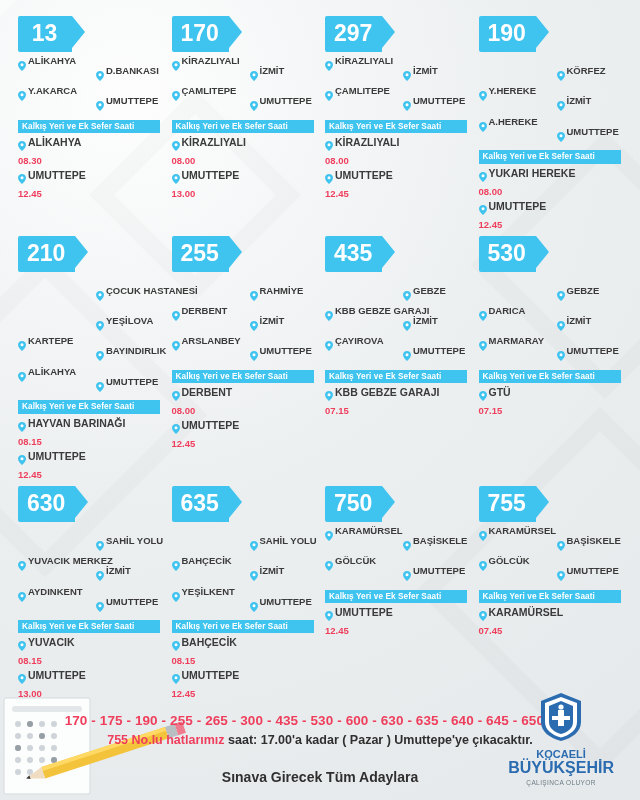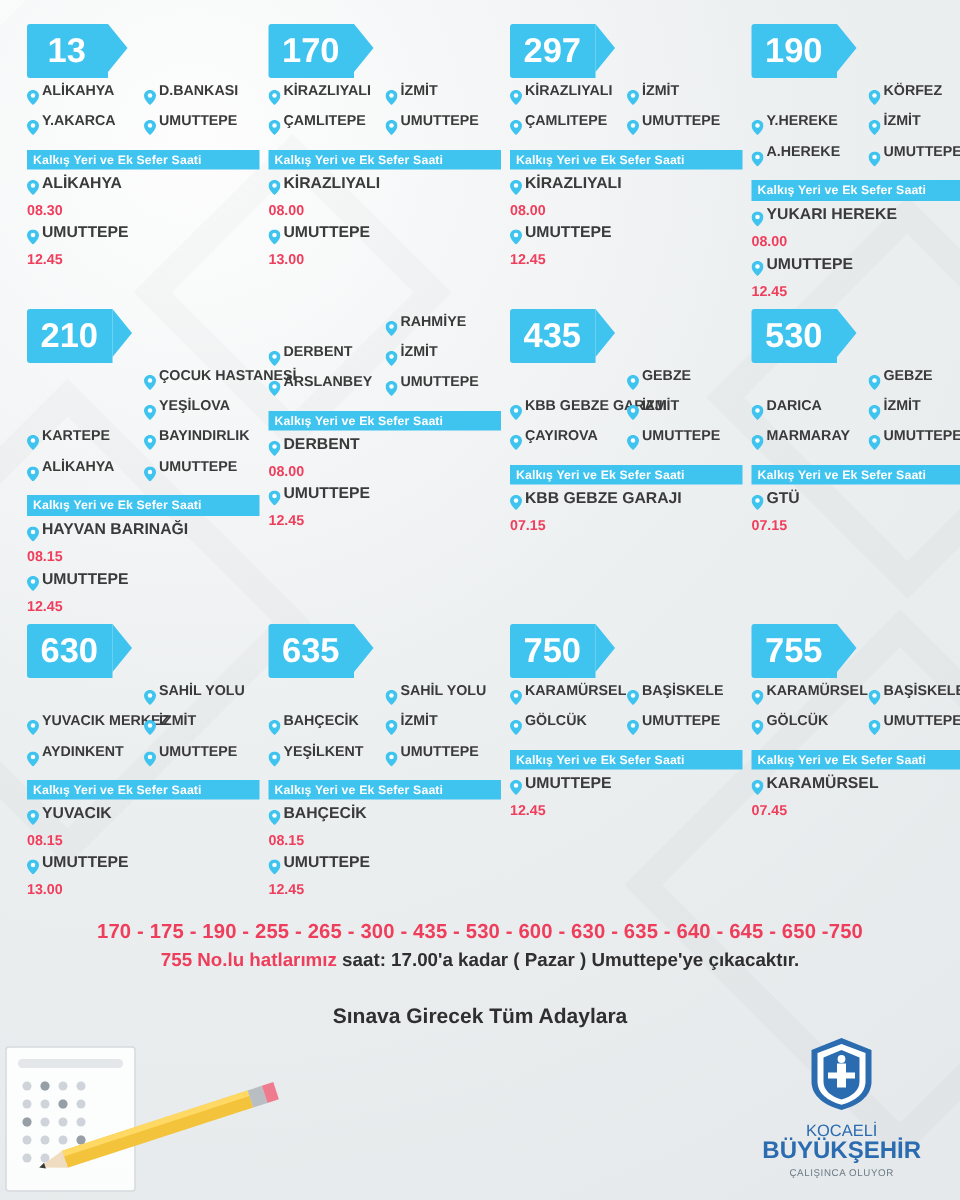--- a/index.html
+++ b/index.html
@@ -146,30 +146,30 @@
     white-space: nowrap;
   }
   .stoptext.right {
     font-size: 9.5px;
   }
   .pair {
     display: flex;
     align-items: flex-start;
   }
   .pair .col-a { width: 78px; }
-  .pair .col-b { width: 62px; }
+  .pair .col-b { width: 62px; margin-top: 10px; }
 
   .bluebar {
     background: #3fc3ef;
     color: #fff;
     font-size: 8.2px;
     font-weight: bold;
     padding: 2px 4px 2.5px;
     margin-top: 3px;
-    width: 155px;
+    width: 142px;
     letter-spacing: .1px;
   }
   .dep {
     margin-top: 3px;
   }
   .deprow {
     display: flex;
     align-items: flex-start;
     gap: 2px;
   }
@@ -225,21 +225,21 @@
     position: absolute;
     right: 26px; bottom: 14px;
     text-align: center;
     z-index: 4;
   }
   .logo .badge {
     width: 44px; height: 50px;
     margin: 0 auto 3px;
   }
   .logo .l1 {
-    font-size: 11px; font-weight: normal; color: #2b6cb0; line-height: 1.05;
+    font-size: 11px; font-weight: bold; color: #2b6cb0; line-height: 1.05;
   }
   .logo .l2 {
     font-size: 16px; font-weight: bold; color: #2b6cb0; line-height: 1.05;
   }
   .logo .l3 {
     font-size: 6.5px; color: #6b7b86; margin-top: 2px; letter-spacing: .4px;
   }
 </style>
 </head>
 <body>
@@ -596,21 +596,21 @@
             <div class="deprow">
               <span class="pin"><svg width="8" height="10" viewBox="0 0 8 10">
                   <path d="M4 0C1.8 0 0 1.7 0 3.8 0 6.6 4 10 4 10s4-3.4 4-6.2C8 1.7 6.2 0 4 0z" fill="#3fc3ef"></path>
                   <circle cx="4" cy="3.7" r="1.5" fill="#fff"></circle>
                 </svg></span>
               <span class="depname">UMUTTEPE</span>
             </div>
             <div class="deptime">12.45</div>
           </div>
         </div></div>
-      <div class="card"><div class="stops">
+      <div class="card"><div class="routeno">255</div><div class="stops">
           <div class="pair">
             <div class="col-a"></div>
             <div class="col-b">
               <div class="stoprow">
                 <span class="pin"><svg width="8" height="10" viewBox="0 0 8 10">
                     <path d="M4 0C1.8 0 0 1.7 0 3.8 0 6.6 4 10 4 10s4-3.4 4-6.2C8 1.7 6.2 0 4 0z" fill="#3fc3ef"></path>
                     <circle cx="4" cy="3.7" r="1.5" fill="#fff"></circle>
                   </svg></span>
                 <span class="stoptext right">RAHMİYE</span>
               </div>

